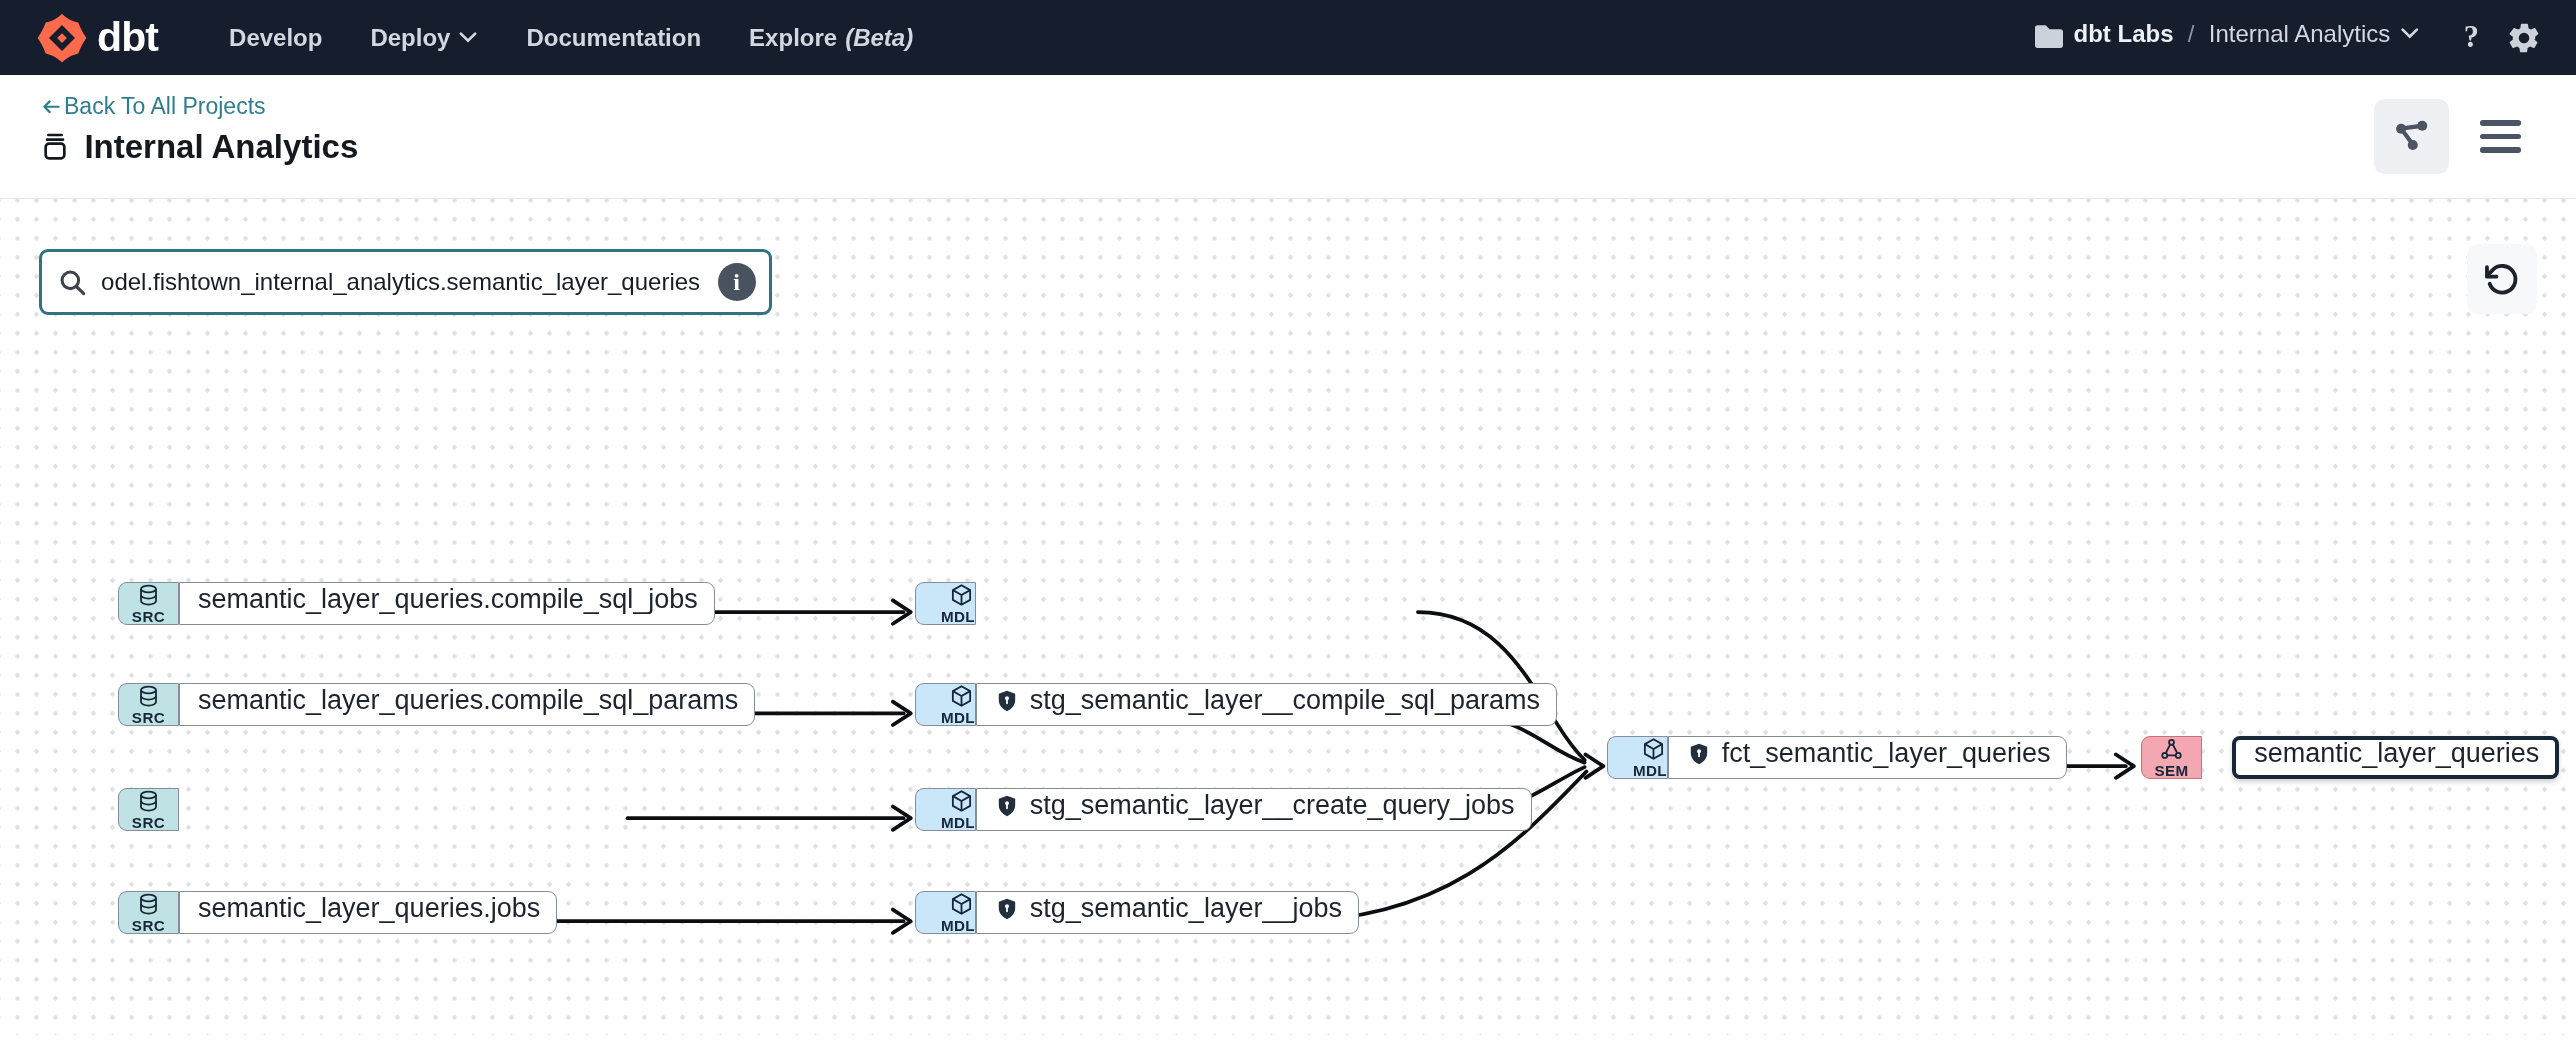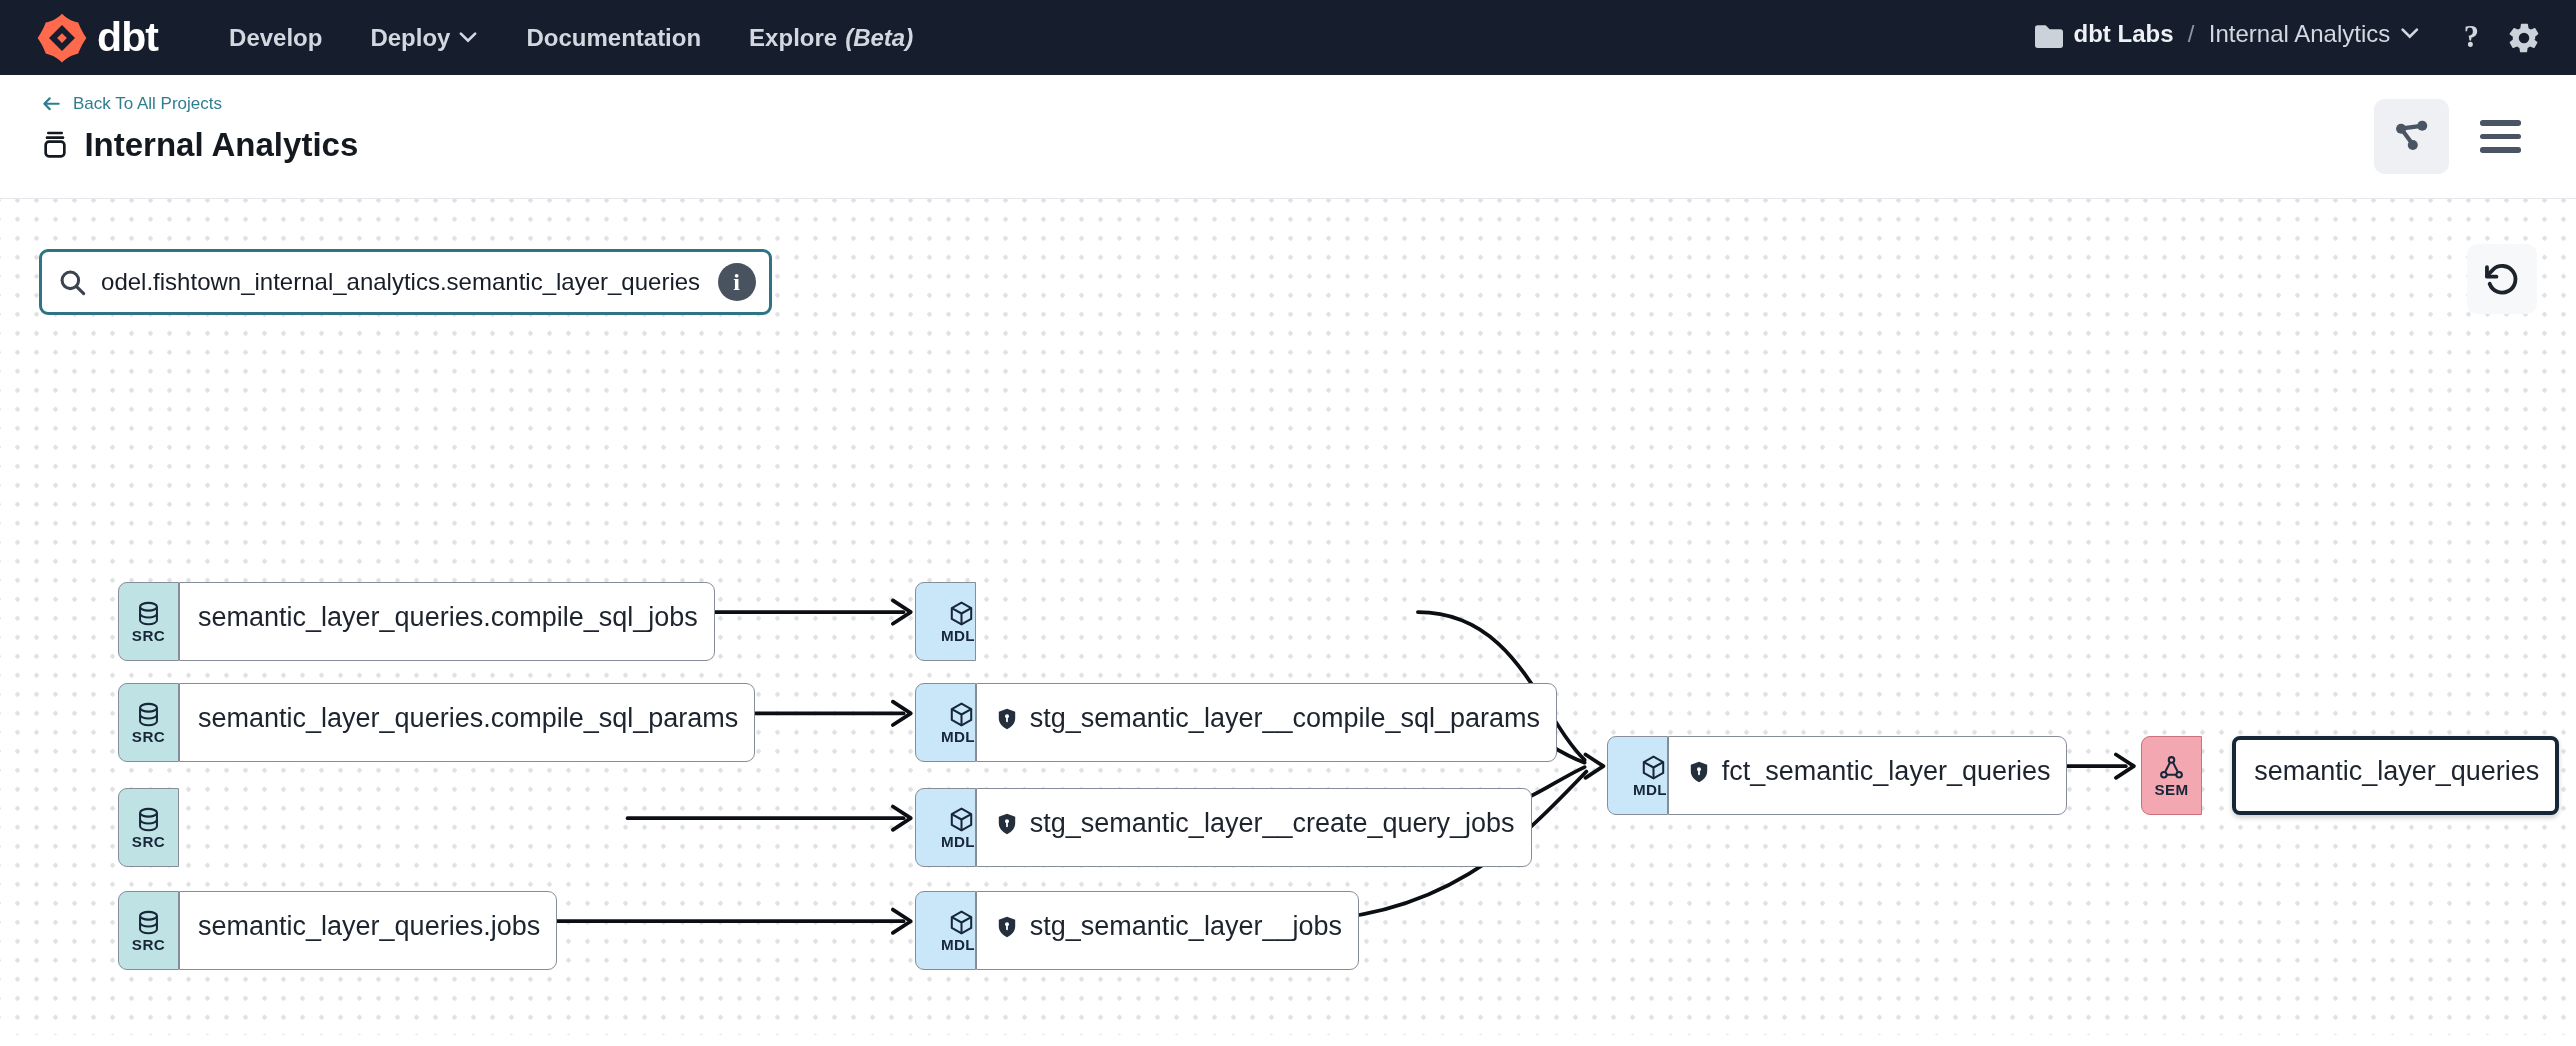--- a/index.html
+++ b/index.html
@@ -20,22 +20,22 @@
                    align-items:center; gap:10.8px; cursor:pointer; }
   .crumb-sep { color:#8d95a3; margin:0 14.3px; }
   .crumb-project { display:flex; align-items:center; gap:9px; cursor:pointer; }
   .help-btn { font-size:30.5px; font-weight:700; margin-left:43px; cursor:pointer;
               font-family:"Liberation Serif", serif; }
   .gear-btn { margin-left:27px; cursor:pointer; display:flex; }
 
   
   .header { height:124px; background:#fff; border-bottom:0.9px solid #e4e7eb;
             padding:18px 0 0 39px; position:relative; }
-  .back { color:var(--link-teal); font-size:17px; display:inline-flex; align-items:center;
-          gap:9px; cursor:pointer; }
+  .back { color:var(--link-teal); font-size:23px; display:inline-flex; align-items:center;
+          gap:0; cursor:pointer; }
   .title-row { margin-top:8px; display:flex; align-items:center; gap:13.4px;
                font-size:33px; font-weight:600; color:#14181f; }
   .hdr-buttons { position:absolute; right:50px; top:0; height:100%; display:flex;
                  align-items:center; gap:25px; }
   .lineage-btn { width:75px; height:75px; background:#eef0f3; border-radius:10.8px;
                  display:flex; align-items:center; justify-content:center; cursor:pointer; }
   .menu-btn { display:flex; flex-direction:column; gap:8px; cursor:pointer; padding:5.4px; }
   .menu-btn i { display:block; width:41px; height:5.4px; border-radius:2.7px;
                 background:var(--icon-dark); }
 
@@ -52,21 +52,21 @@
   .info-badge { flex:0 0 38px; width:38px; height:38px; border-radius:50%;
                 background:#49525f; color:#fff; display:flex; align-items:center;
                 justify-content:center; font-size:24px; font-weight:700;
                 font-family:"Liberation Serif", serif; cursor:pointer; }
   .reset-btn { position:absolute; right:39px; top:45px; width:70px; height:70px;
                background:#f7f8fa; border-radius:10.8px; display:flex; align-items:center;
                justify-content:center; cursor:pointer; }
 
   
   .edges { position:absolute; left:0; top:0; pointer-events:none; }
-  .node { position:absolute; display:flex; height:79px; cursor:pointer; }
+  .node { position:absolute; display:flex; height:43px; cursor:pointer; }
   .nicon { flex:0 0 61px; width:61px; display:flex; flex-direction:column; align-items:center;
            justify-content:center; gap:1.8px; border:1.8px solid var(--node-border);
            border-right-width:0.9px; border-radius:9px 0 0 9px; }
   .nbody { flex:1; background:#fff; border:1.8px solid var(--node-border); border-left-width:0.9px;
            border-radius:0 9px 9px 0; display:flex; align-items:center; gap:10.8px;
            padding:0 16px 8px 18px; font-size:27px; color:#1d242e; white-space:nowrap; }
   .ntag { font-size:15.2px; font-weight:600; color:#182639; line-height:1; letter-spacing:0.4px; }
   .node.SRC .nicon { background:var(--src-bg); }
   .node.MDL .nicon { background:var(--mdl-bg);align-items:flex-end; }
   .node.SEM .nicon { background:var(--sem-bg); border-color:var(--sem-border); }

